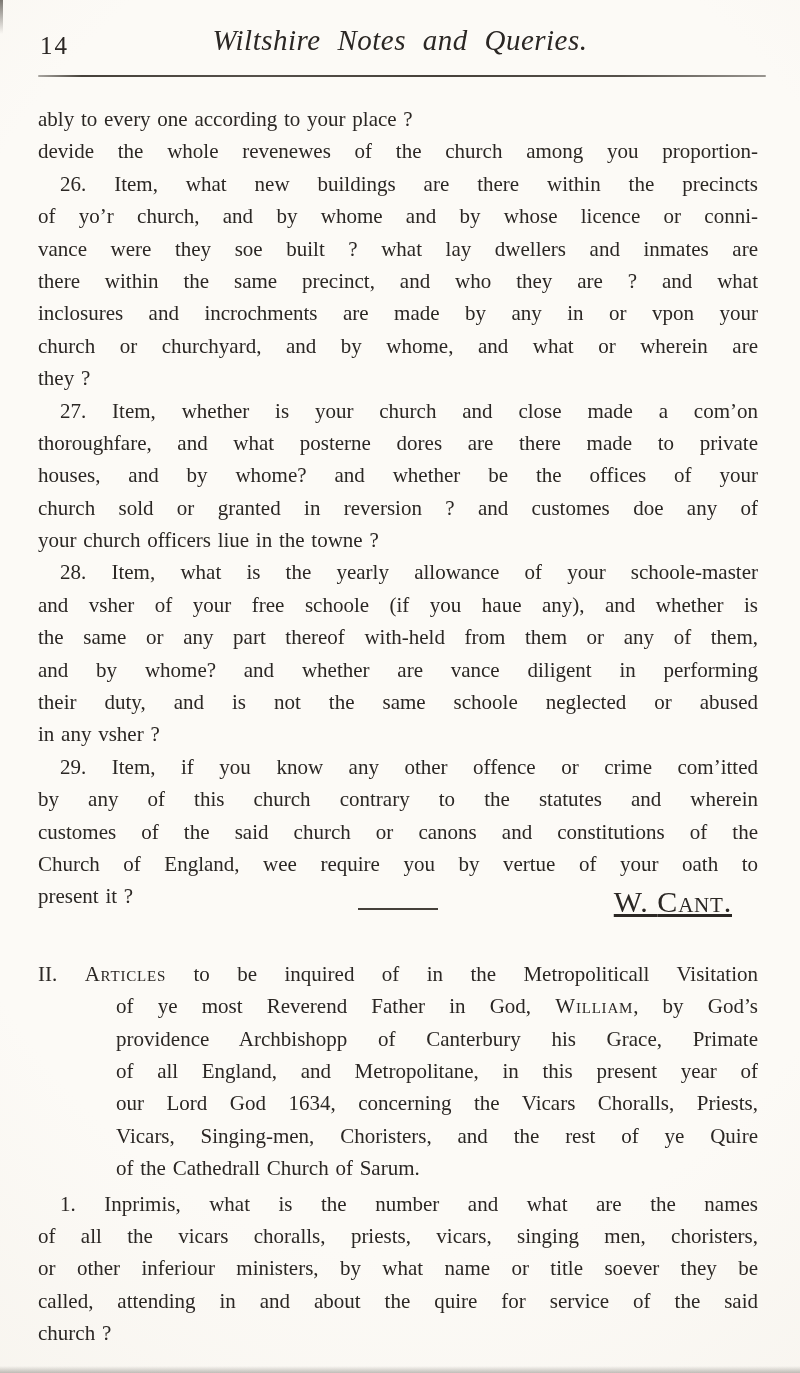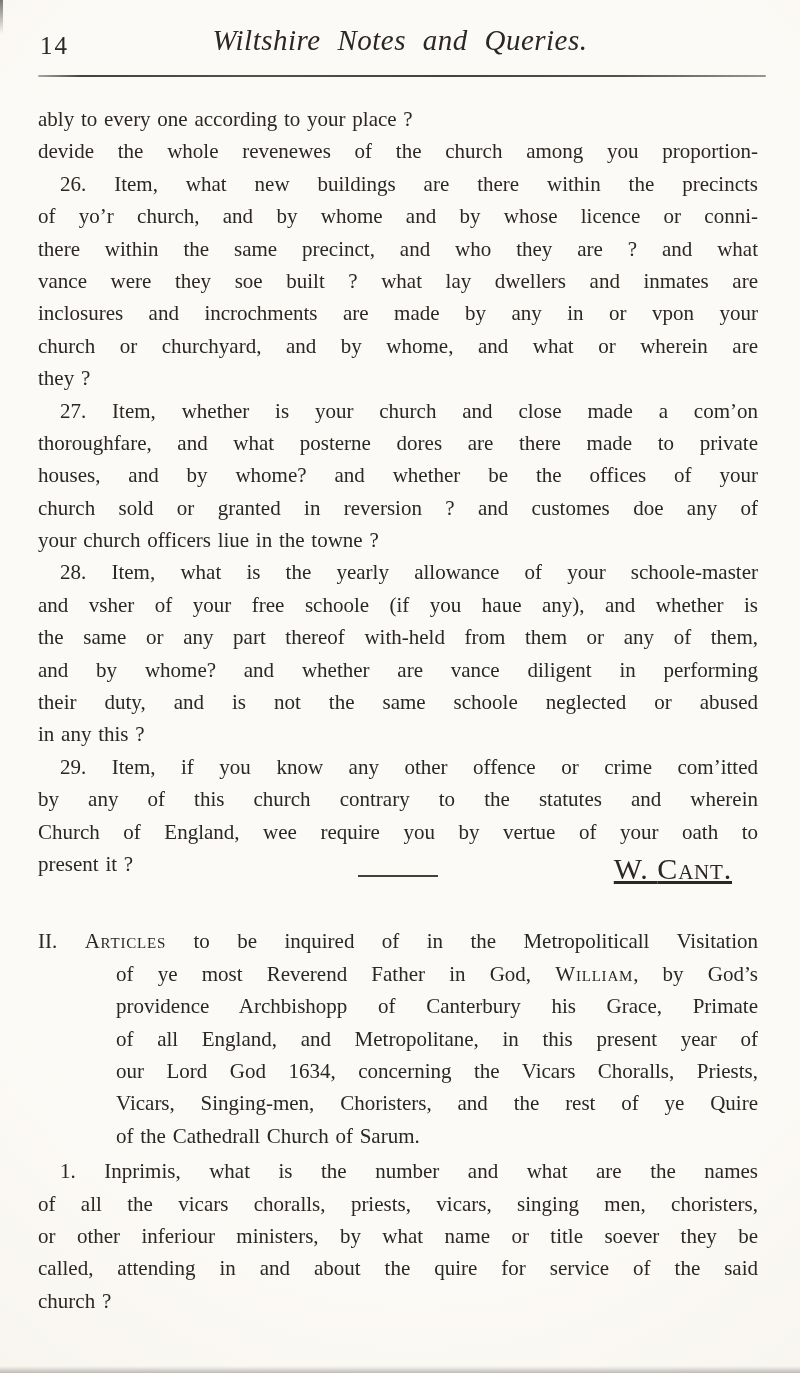--- a/index.html
+++ b/index.html
@@ -96,44 +96,45 @@
   <div class="head-rule"></div>
 
   <main>
       <div class="para">
         <div class="line last">ably to every one according to your place ?</div>
         <div class="line">devide the whole revenewes of the church among you proportion-</div>
       </div>
       <div class="para indent">
         <div class="line">26. Item, what new buildings are there within the precincts</div>
         <div class="line">of yo’r church, and by whome and by whose licence or conni-</div>
+        <div class="line">vance were they soe built ? what lay dwellers and inmates are</div>
         <div class="line">there within the same precinct, and who they are ? and what</div>
-        <div class="line">vance were they soe built ? what lay dwellers and inmates are</div>
         <div class="line">inclosures and incrochments are made by any in or vpon your</div>
         <div class="line">church or churchyard, and by whome, and what or wherein are</div>
         <div class="line last">they ?</div>
       </div>
       <div class="para indent">
         <div class="line">27. Item, whether is your church and close made a com’on</div>
         <div class="line">thoroughfare, and what posterne dores are there made to private</div>
         <div class="line">houses, and by whome?  and whether be the offices of your</div>
         <div class="line">church sold or granted in reversion ? and customes doe any of</div>
         <div class="line last">your church officers liue in the towne ?</div>
       </div>
       <div class="para indent">
         <div class="line">28. Item, what is the yearly allowance of your schoole-master</div>
         <div class="line">and vsher of your free schoole (if you haue any), and whether is</div>
         <div class="line">the same or any part thereof with-held from them or any of them,</div>
         <div class="line">and by whome? and whether are vance diligent in performing</div>
         <div class="line">their duty, and is not the same schoole neglected or abused</div>
-        <div class="line last">in any this ?</div>
+        <div class="line last">in any vsher ?</div>
       </div>
       <div class="para indent">
         <div class="line">29. Item, if you know any other offence or crime com’itted</div>
         <div class="line">by any of this church contrary to the statutes and wherein</div>
+        <div class="line">customes of the said church or canons and constitutions of the</div>
         <div class="line">Church of England, wee require you by vertue of your oath to</div>
         <div class="line last">present it ?</div>
       </div>
       <div class="signature"><span>W. </span><span class="sc">Cant.</span></div>
       <div class="divider"></div>
       <div class="para hang">
         <div class="line"><span>II. </span><span class="sc">Articles</span><span> to be inquired of in the Metropoliticall Visitation</span></div>
         <div class="line"><span>of ye most Reverend Father in God, </span><span class="sc">William</span><span>, by God’s</span></div>
         <div class="line">providence Archbishopp of Canterbury his Grace, Primate</div>
         <div class="line">of all England, and Metropolitane, in this present year of</div>

